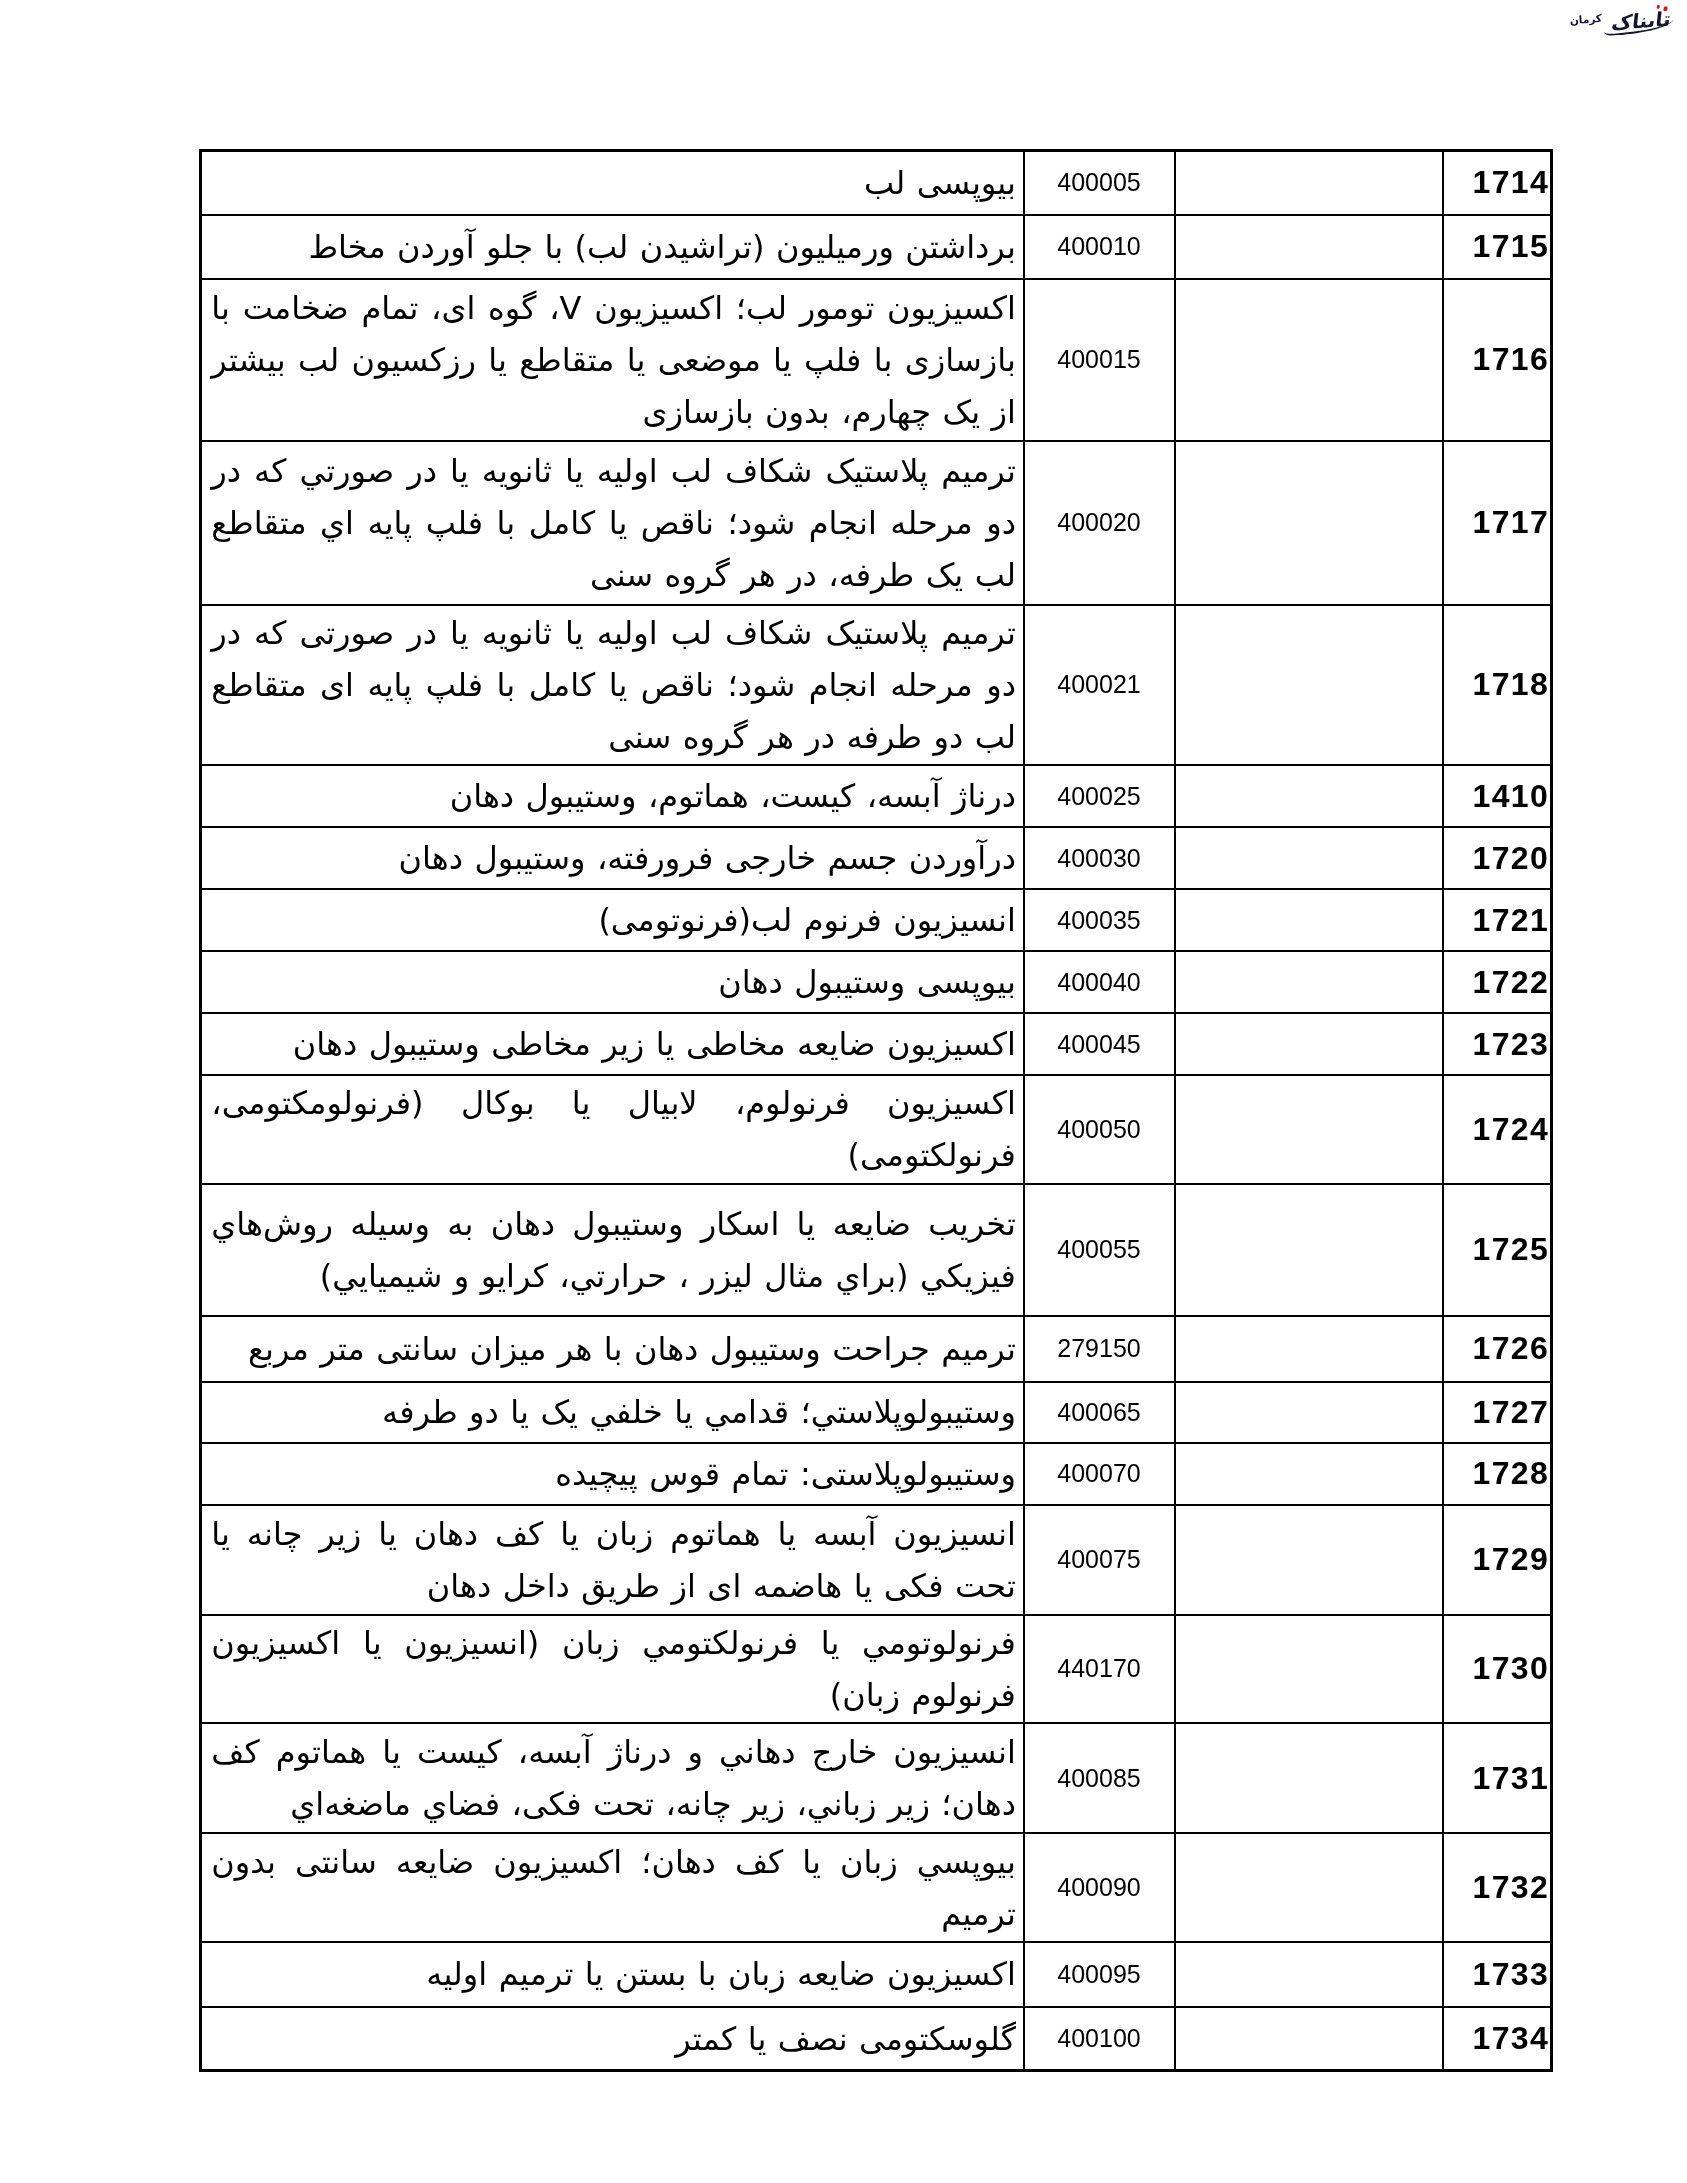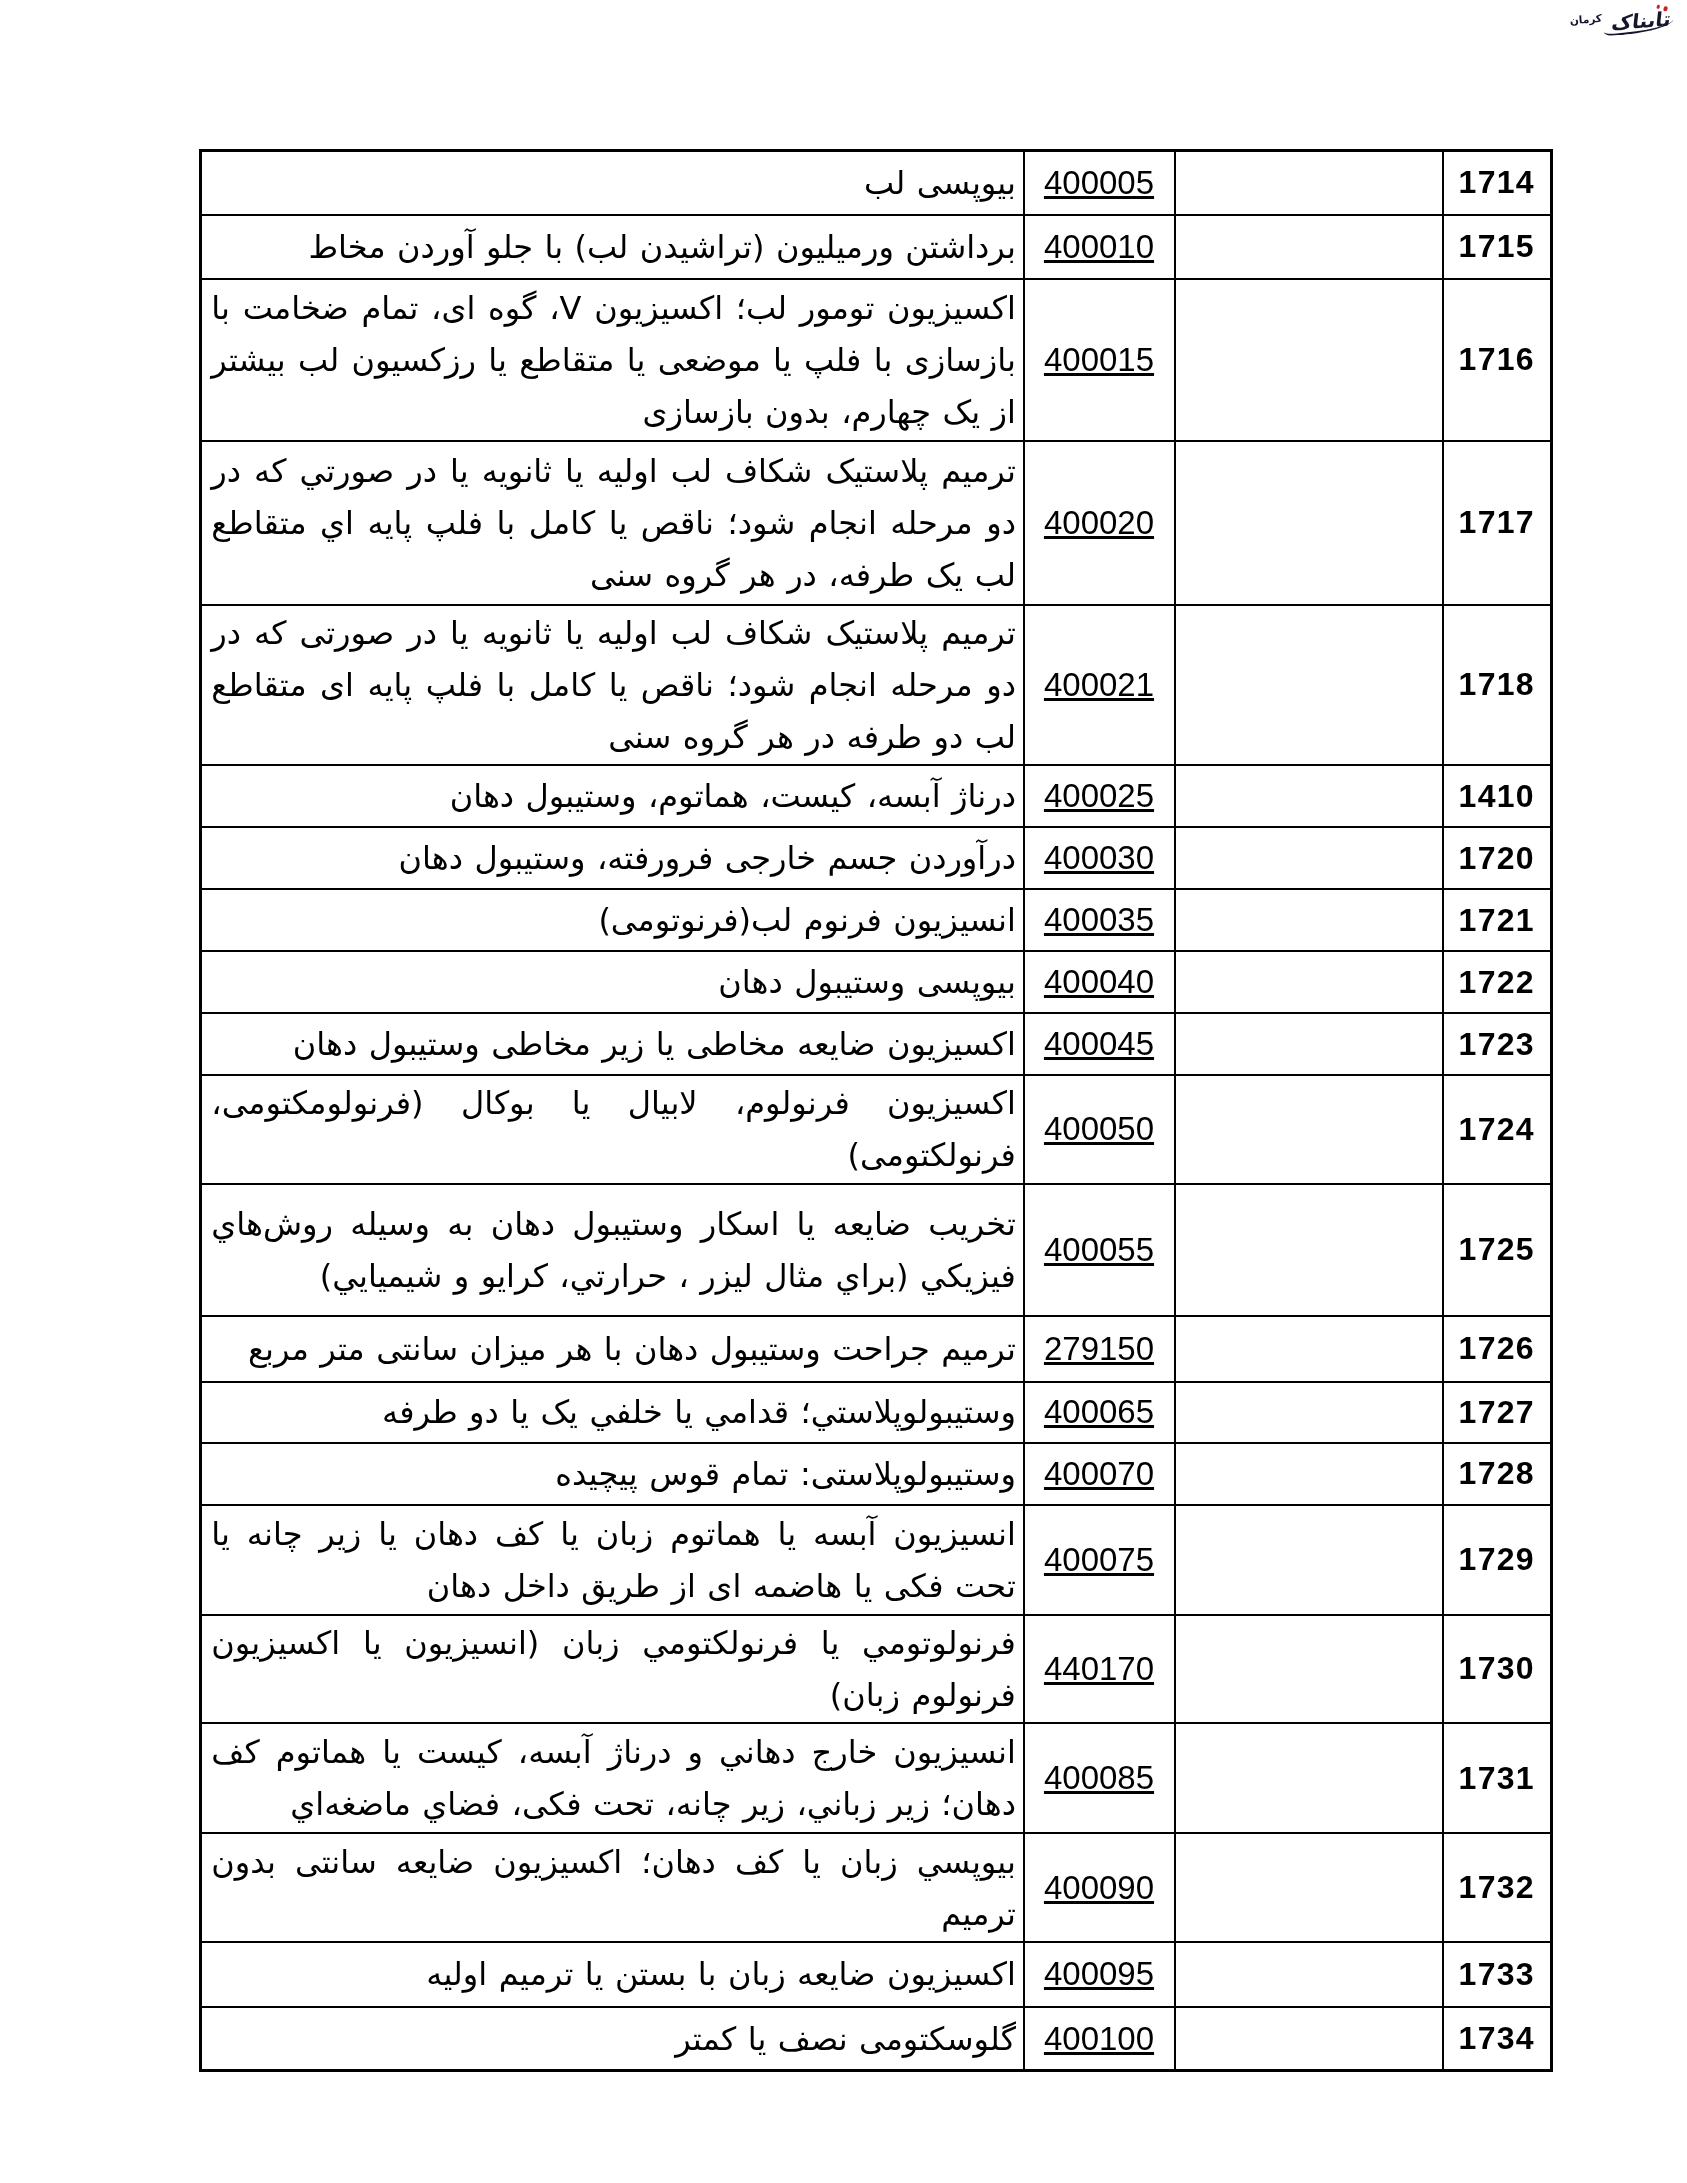--- a/index.html
+++ b/index.html
@@ -80,28 +80,27 @@
   }
   table.tariff td {
     vertical-align: middle;
     overflow: hidden;
     color: #000000;
   }
   td.num-cell {
     font-family: "Liberation Sans", sans-serif;
     font-weight: bold;
     font-size: 32px;
-    text-align: center;
+    text-align: right;
     letter-spacing: 1.3px;
   }
   td.code-cell {
     font-family: "Liberation Sans", sans-serif;
-    font-size: 33px;
+    font-size: 25px;
     text-align: center;
-    text-decoration: underline;
   }
   td.desc-cell {
     font-size: 32px;
     line-height: 52px;
     text-align: justify;
     text-justify: inter-word;
     padding: 1.3px 6.6px 1.3px 9.3px;
     word-spacing: 1.3px;
   }
 </style>

